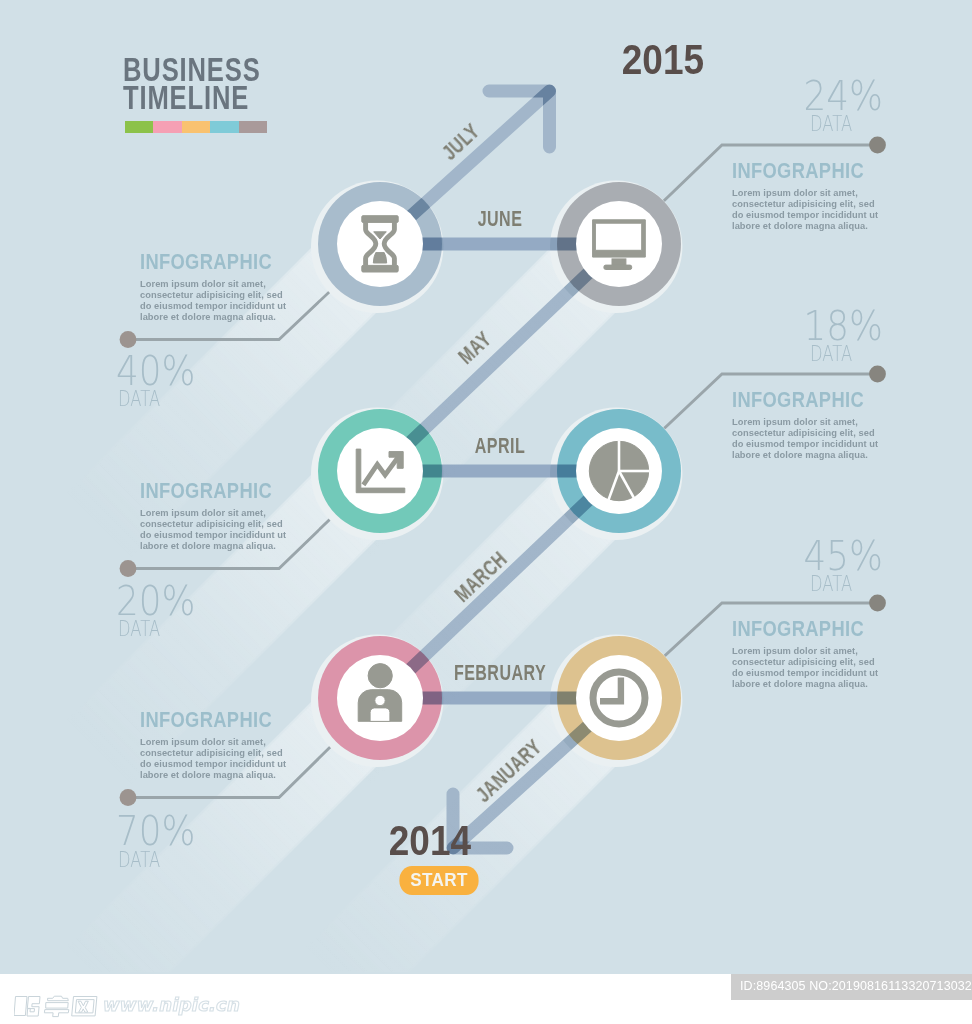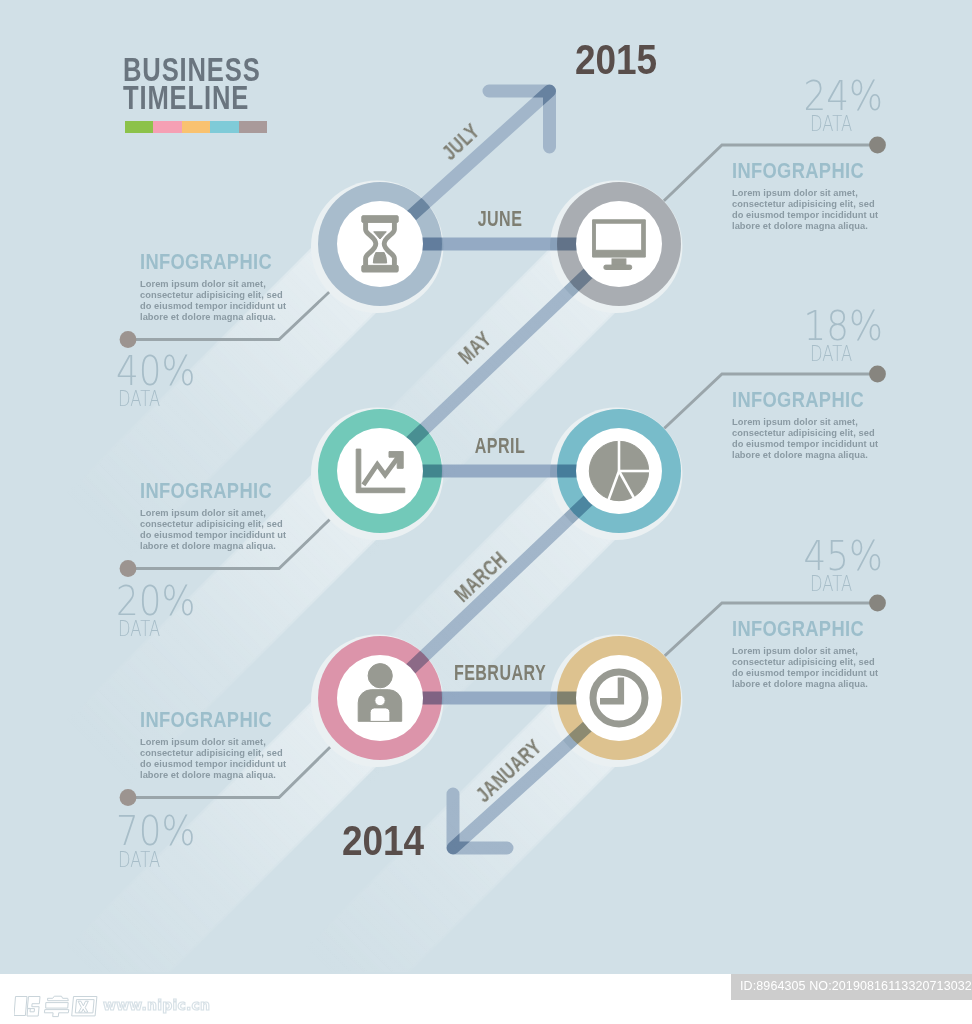--- a/index.html
+++ b/index.html
@@ -15,21 +15,21 @@
 #brand .b-line{font-weight:bold;font-size:33px;line-height:27.5px;letter-spacing:1.1px;color:#6a757f;font-family:"Liberation Sans",sans-serif;transform:scaleX(0.775);transform-origin:0 0;white-space:nowrap;}
 #brand .b-bar{display:flex;margin-top:10px;margin-left:2px;width:142px;height:12px;}
 #brand .b-bar i{flex:1;display:block;height:100%;}
 #brand .sw0{background:#8cc24a}
 #brand .sw1{background:#f5a0b4}
 #brand .sw2{background:#f9c270}
 #brand .sw3{background:#7fcbd8}
 #brand .sw4{background:#a99a9a}
 
 
-.yearblock{text-align:center;}
+.yearblock{text-align:right;}
 #yr-finish{left:516px;top:43px;width:200px;}
 #yr-start{left:283px;top:824px;width:200px;}
 .yearnum{font-weight:bold;font-size:42px;line-height:33px;color:#594e4b;letter-spacing:0px;font-family:"Liberation Sans",sans-serif;transform:scaleX(0.88);}
 .badge{display:inline-block;border-radius:14px;color:#f4f4ef;font-weight:bold;font-size:19px;letter-spacing:0.4px;padding:5px 12px 6px 12px;line-height:18px;margin-top:9px;font-family:"Liberation Sans",sans-serif;transform:scaleX(0.9);}
 .bgreen{background:#8cc24a}
 .borange{background:#f9b13f}
 
 
 .month{font-size:22px;font-weight:bold;letter-spacing:0.6px;color:#7e7e72;white-space:nowrap;font-family:"Liberation Sans",sans-serif;}
 .hm{left:13.5px;width:972px;text-align:center;transform:scaleX(0.73);transform-origin:50% 0;}
@@ -39,21 +39,21 @@
 .head{position:absolute;font-weight:bold;font-size:22px;letter-spacing:0.4px;color:#9cbecb;line-height:22px;white-space:nowrap;font-family:"Liberation Sans",sans-serif;transform:scaleX(0.833);transform-origin:0 50%;}
 .body{position:absolute;font-size:9.3px;line-height:10.85px;color:#8a9aa3;font-weight:bold;width:148px;letter-spacing:0.05px;font-family:"Liberation Sans",sans-serif;}
 .pct{position:absolute;font-family:"DejaVu Sans",sans-serif;font-size:40px;line-height:40px;color:#a7bdc8;font-weight:200;white-space:nowrap;transform:scaleX(0.893);transform-origin:0 0;}
 .dlabel{position:absolute;font-family:"DejaVu Sans",sans-serif;font-size:21px;line-height:21px;color:#a7bdc8;font-weight:200;white-space:nowrap;transform:scaleX(0.78);transform-origin:0 0;}
 .rt{text-align:right;transform-origin:100% 0 !important;}
 
 
 #wm{position:absolute;left:0;top:974px;width:972px;height:50px;background:#ffffff;}
 #wmlogo{position:absolute;left:14px;top:19px;}
 
-#wmsite{position:absolute;left:103px;top:22px;font-family:"DejaVu Sans",sans-serif;font-weight:bold;font-size:14px;color:#ffffff;-webkit-text-stroke:1.1px #d6e0e6;letter-spacing:0.2px;line-height:18px;}
+#wmsite{position:absolute;left:103px;top:22px;font-family:"DejaVu Sans",sans-serif;font-style:italic;font-weight:bold;font-size:18px;color:#ffffff;-webkit-text-stroke:1.1px #d6e0e6;letter-spacing:0.2px;line-height:18px;}
 #wmid{position:absolute;left:731px;top:0px;background:#cdcdcd;color:#ffffff;font-size:12.5px;line-height:15px;padding:5px 9px 6px;letter-spacing:0.1px;white-space:nowrap;}
 </style>
 </head>
 <body>
 
 <div id="stage">
 <div id="art">
 <svg id="art-svg" width="972" height="972" viewBox="0 0 972 972">
  <defs>
   <clipPath id="board">
@@ -204,20 +204,21 @@
     <i class="sw2"></i>
     <i class="sw3"></i>
     <i class="sw4"></i>
   </div>
 </div>
 <div class="abs yearblock" id="yr-finish">
   <div class="yearnum">2015</div>
 </div>
 <div class="abs yearblock" id="yr-start">
   <div class="yearnum">2014</div>
+  <div><span class="badge borange">START</span></div>
 </div>
 <div class="abs month hm" style="top:206.4px">JUNE</div>
 <div class="abs month hm" style="top:433.4px">APRIL</div>
 <div class="abs month hm" style="top:660.4px">FEBRUARY</div>
 <div class="abs month dm" style="left:460.6px;top:141.8px">JULY</div>
 <div class="abs month dm" style="left:474.5px;top:348px">MAY</div>
 <div class="abs month dm" style="left:481px;top:576.5px">MARCH</div>
 <div class="abs month dm" style="left:508.6px;top:770.5px">JANUARY</div>
 <div class="abs callout">
   <div class="head" style="left:140px;top:251px">INFOGRAPHIC</div>

